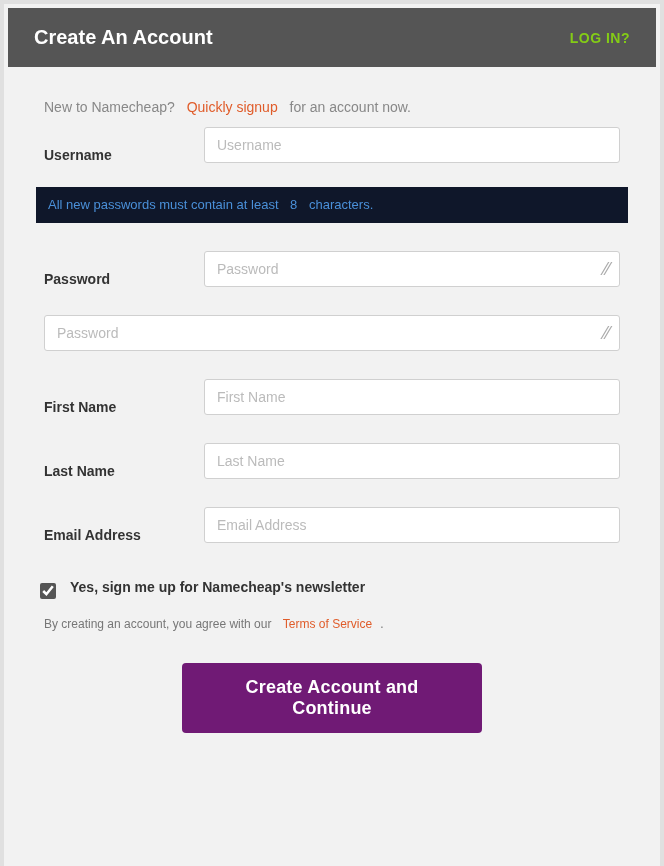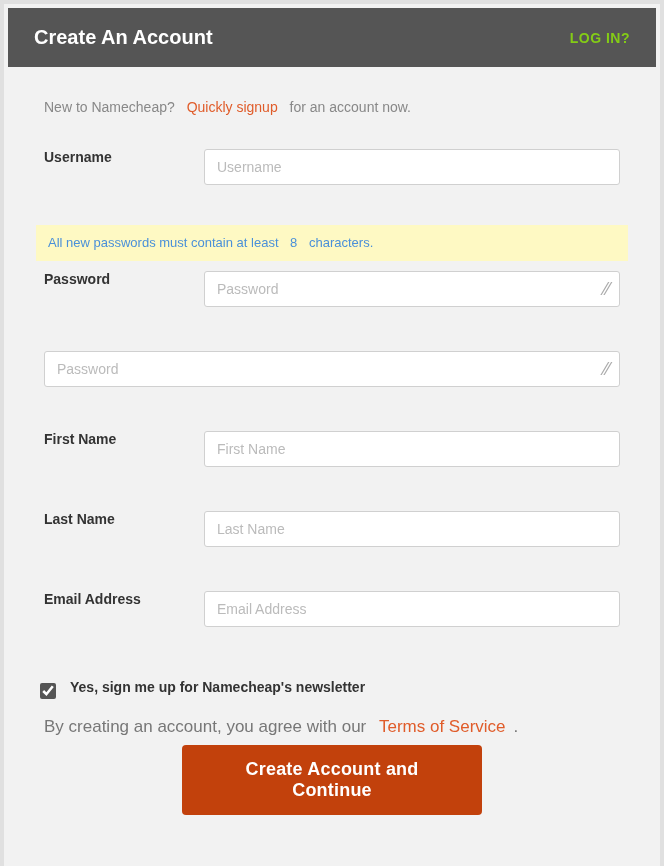--- a/index.html
+++ b/index.html
@@ -51,32 +51,31 @@
     .content {
       padding: 28px 28px 32px 28px;
       display: flex;
       flex-direction: column;
       gap: 0;
     }
 
     .intro-text {
       font-size: 14px;
       color: #888;
-      margin-bottom: 22px;
     }
 
     .intro-text .signup-link {
       color: #e05c2a;
       cursor: pointer;
     }
 
     .form-row {
       display: flex;
-      align-items: flex-start;
-      margin-bottom: 28px;
+      align-items: flex-end;
+      margin-bottom: 12px;
     }
 
     .form-label {
       width: 160px;
       min-width: 160px;
       font-size: 14px;
       font-weight: bold;
       color: #333;
     }
 
@@ -105,22 +104,22 @@
       right: 10px;
       top: 50%;
       transform: translateY(-50%);
       color: #aaa;
       font-size: 18px;
       cursor: pointer;
       user-select: none;
     }
 
     .password-notice {
-      background: #fef9c3;
-      margin-bottom: 2px;
+      background: #0f172a;
+      margin-bottom: 20px;
       margin-top: 4px;
     }
 
     .password-notice p {
       font-size: 13px;
       line-height: 1.55;
       color: #666;
     }
 
     .password-notice p .blue {
@@ -146,36 +145,37 @@
       cursor: pointer;
     }
 
     .checkbox-label {
       font-size: 14px;
       font-weight: bold;
       color: #333;
     }
 
     .terms-text {
-      font-size: 17px;
+      font-size: 12px;
       color: #777;
+      margin-bottom: 24px;
     }
 
     .terms-text .terms-link {
       color: #e05c2a;
       cursor: pointer;
     }
 
     .submit-btn-wrap {
       display: flex;
       justify-content: center;
     }
 
     .submit-btn {
-      background: #c2410c;
+      background: #701a75;
       color: #fff;
       border: none;
       border-radius: 4px;
       padding: 14px 48px;
       font-size: 18px;
       font-weight: bold;
       cursor: pointer;
       width: 300px;
       letter-spacing: 0.2px;
     }

